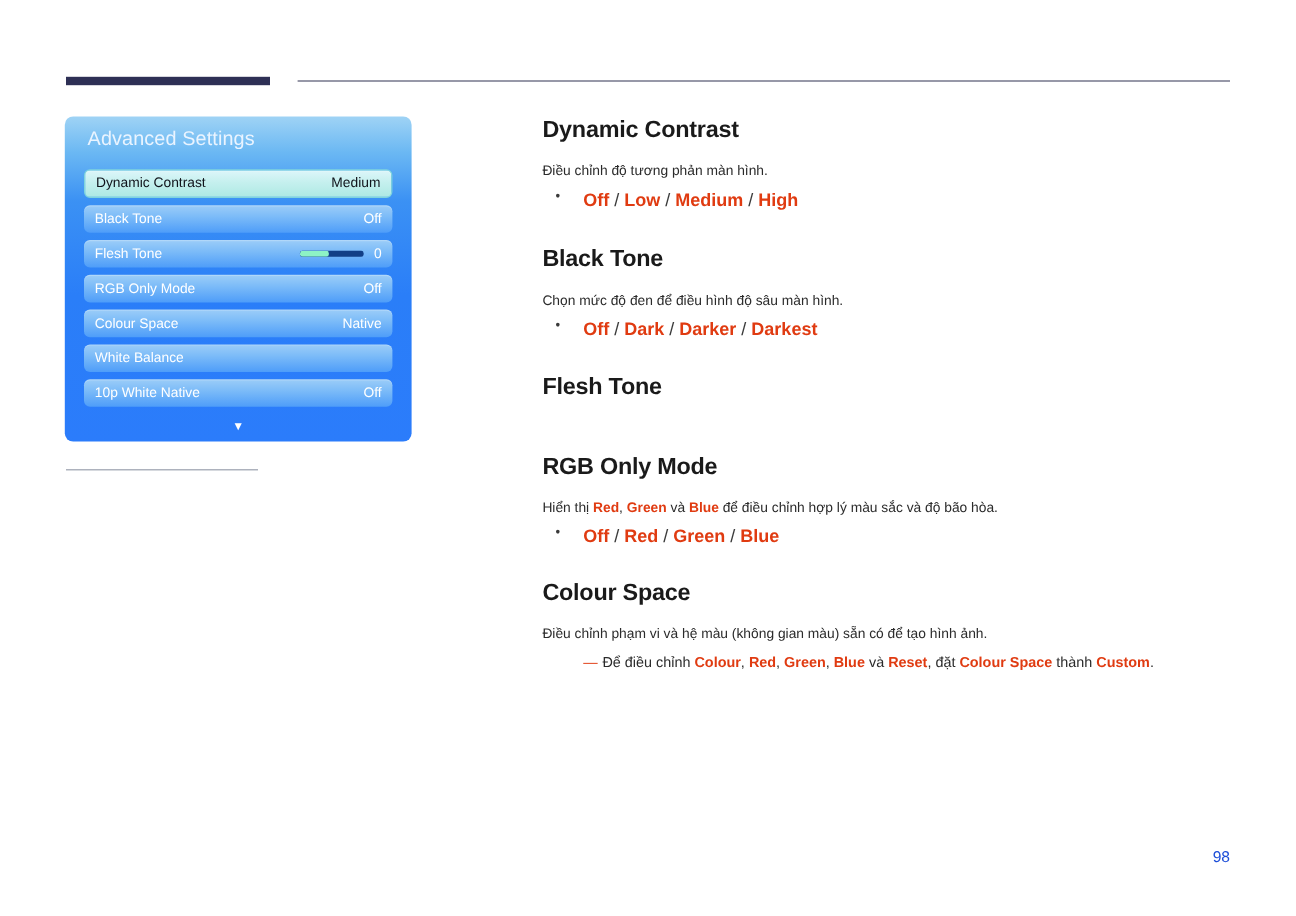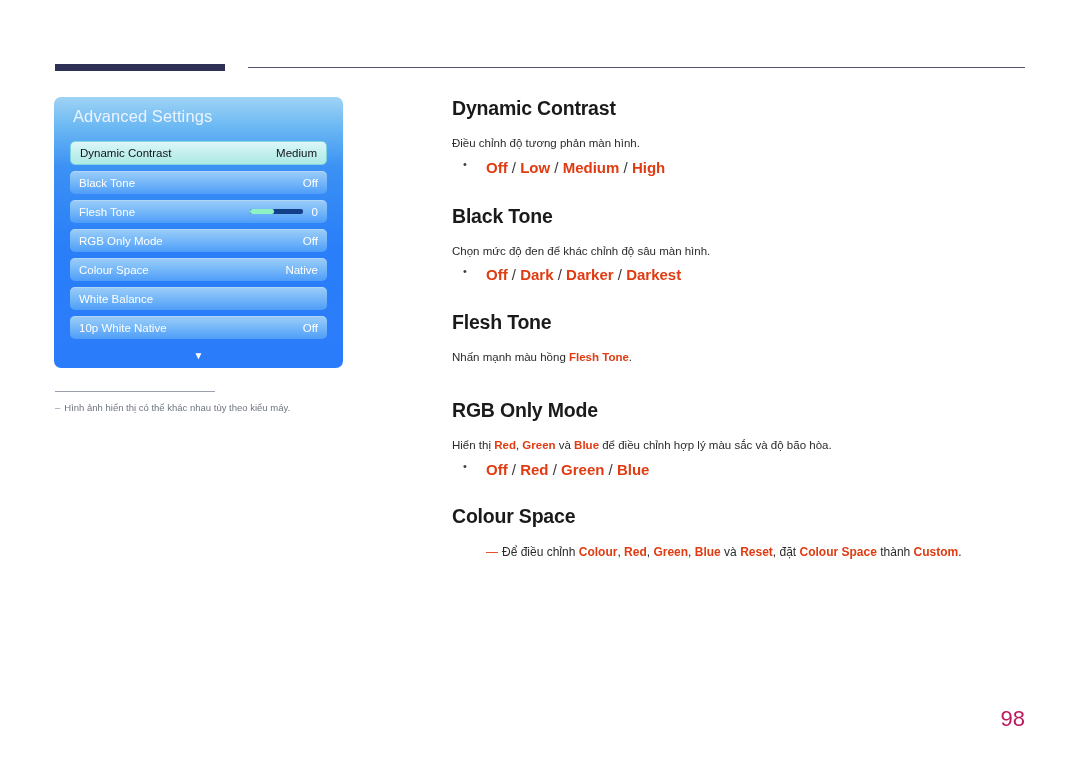--- a/index.html
+++ b/index.html
@@ -179,22 +179,22 @@
   .subnote .emdash { color: #e03b11; margin-right: 4px; }
   .gap-a { height: 27px; }
   .gap-b { height: 25px; }
   .gap-c { height: 28px; }
   .gap-d { height: 25px; }
 
   
   .pageno {
     position: absolute;
     right: 55px; top: 706px;
-    font-size: 22px;
-    color: #be185d;
+    font-size: 13px;
+    color: #1d4ed8;
     text-align: center;
   }
 </style>
 </head>
 <body>
 
 <div class="page">
 
   <div class="rule-thick"></div>
   <div class="rule-thin"></div>
@@ -243,59 +243,56 @@
         <span class="lbl">10p White Native</span>
         <span class="val">Off</span>
       </div>
 
     </div>
 
     <div class="osd-chevron">▼</div>
   </div>
 
   <div class="fn-rule"></div>
-  <div class="footnote">
-    <span class="dash">–</span><span>Hình ảnh hiển thị có thể khác nhau tùy theo kiểu máy.</span>
-  </div>
 
   <div class="content">
 
     <div class="sec">
       <h2>Dynamic Contrast</h2>
       <p class="desc">Điều chỉnh độ tương phản màn hình.</p>
       <p class="opts"><span class="opt">Off</span><span class="sep"> / </span><span class="opt">Low</span><span class="sep"> / </span><span class="opt">Medium</span><span class="sep"> / </span><span class="opt">High</span></p>
     </div>
 
     <div class="gap-a"></div>
 
     <div class="sec">
       <h2>Black Tone</h2>
-      <p class="desc">Chọn mức độ đen để khác chỉnh độ sâu màn hình.</p>
+      <p class="desc">Chọn mức độ đen để điều hình độ sâu màn hình.</p>
       <p class="opts"><span class="opt">Off</span><span class="sep"> / </span><span class="opt">Dark</span><span class="sep"> / </span><span class="opt">Darker</span><span class="sep"> / </span><span class="opt">Darkest</span></p>
     </div>
 
     <div class="gap-b"></div>
 
     <div class="sec">
       <h2>Flesh Tone</h2>
-      <p class="desc"><span>Nhấn mạnh màu hồng </span><span class="kw">Flesh Tone</span><span>.</span></p>
     </div>
 
     <div class="gap-c"></div>
 
     <div class="sec">
       <h2>RGB Only Mode</h2>
       <p class="desc"><span>Hiển thị </span><span class="kw">Red</span><span>, </span><span class="kw">Green</span><span> và </span><span class="kw">Blue</span><span> để điều chỉnh hợp lý màu sắc và độ bão hòa.</span></p>
       <p class="opts"><span class="opt">Off</span><span class="sep"> / </span><span class="opt">Red</span><span class="sep"> / </span><span class="opt">Green</span><span class="sep"> / </span><span class="opt">Blue</span></p>
     </div>
 
     <div class="gap-d"></div>
 
     <div class="sec">
       <h2>Colour Space</h2>
+      <p class="desc">Điều chỉnh phạm vi và hệ màu (không gian màu) sẵn có để tạo hình ảnh.</p>
       <p class="subnote"><span class="emdash">—</span><span>Để điều chỉnh </span><span class="kw">Colour</span><span>, </span><span class="kw">Red</span><span>, </span><span class="kw">Green</span><span>, </span><span class="kw">Blue</span><span> và </span><span class="kw">Reset</span><span>, đặt </span><span class="kw">Colour Space</span><span> thành </span><span class="kw">Custom</span><span>.</span></p>
     </div>
 
   </div>
 
   <div class="pageno">98</div>
 
 </div>
 
 </body></html>

